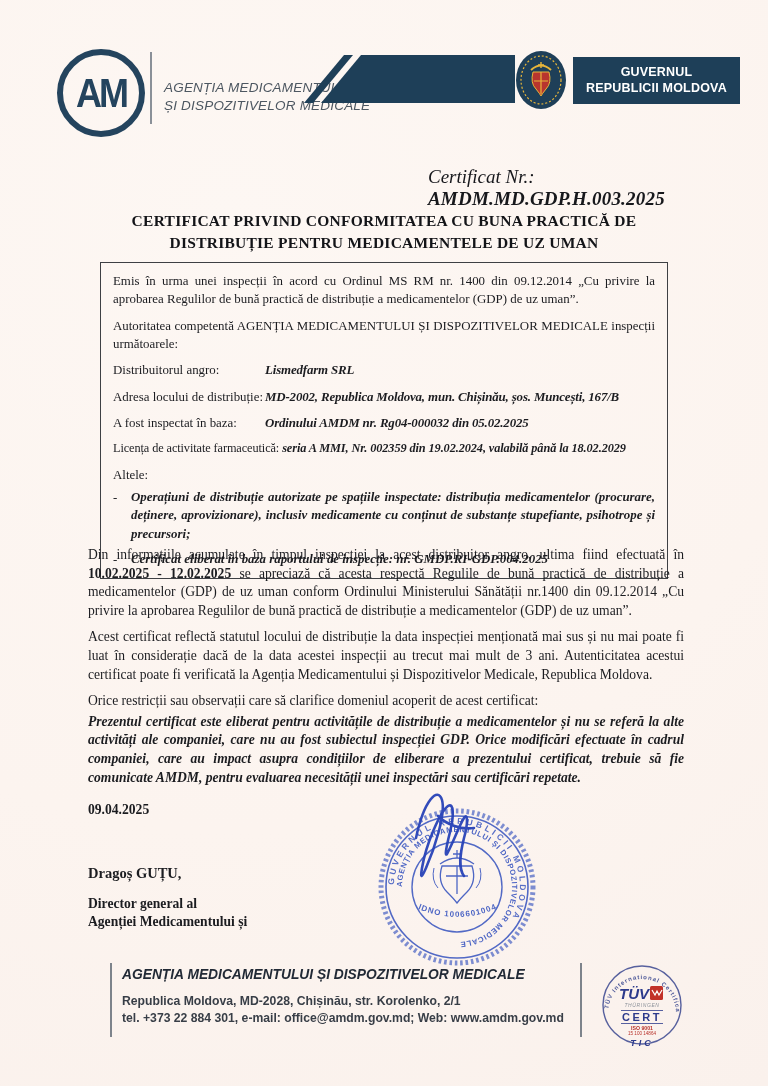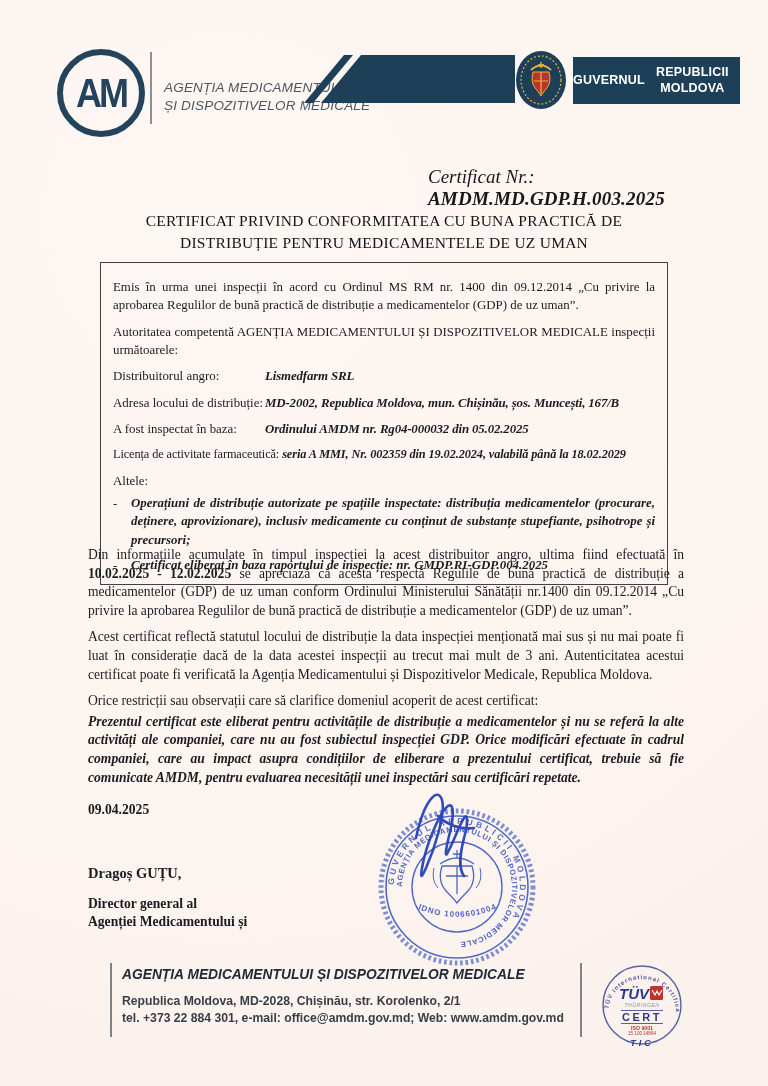--- a/index.html
+++ b/index.html
@@ -10,31 +10,31 @@
 
   
   .am-logo{left:57px;top:49px;width:76px;height:76px;border:6px solid #24445e;border-radius:50%;
            display:flex;align-items:center;justify-content:center;}
   .am-logo span{font-family:"Liberation Sans",sans-serif;font-weight:bold;font-size:36px;color:#24445e;letter-spacing:-3px;transform:scaleY(1.15);}
   .hdr-divider{left:150px;top:52px;width:2px;height:72px;background:#8a9098;}
   .hdr-agency{left:164px;top:79px;font-family:"Liberation Sans",sans-serif;font-style:italic;
               font-size:13.5px;line-height:1.3;color:#4d5761;letter-spacing:.2px;}
   .gov-box{left:573px;top:57px;width:167px;height:47px;background:#1e3f58;color:#fff;
            font-family:"Liberation Sans",sans-serif;font-weight:bold;font-size:12.5px;line-height:1.25;
-           display:flex;flex-direction:row;align-items:center;justify-content:center;text-align:center;letter-spacing:.2px;}
+           display:flex;flex-direction:column;align-items:center;justify-content:center;text-align:center;letter-spacing:.2px;}
 
   
   .cert-nr{left:428px;top:166px;font-size:19px;font-style:italic;color:#17181c;}
   .cert-nr b{letter-spacing:.2px;}
-  .doc-title{left:0;top:210px;width:768px;text-align:center;font-weight:normal;font-size:15.5px;
+  .doc-title{left:0;top:210px;width:768px;text-align:center;font-weight:bold;font-size:15.5px;
              line-height:1.4;color:#131418;letter-spacing:.25px;}
 
   
   .info-box{left:100px;top:262px;width:568px;border:1px solid #3e4044;box-sizing:border-box;
-            padding:15px 12px 10px 12px;font-size:12.9px;line-height:1.42;color:#1b1c20;}
+            padding:9px 12px 10px 12px;font-size:12.9px;line-height:1.42;color:#1b1c20;}
   .info-box p{margin:0 0 8px 0;text-align:justify;}
   .kv-row{display:flex;margin:0 0 8px 0;white-space:nowrap;}
   .kv-row .k{flex:0 0 152px;}
   .kv-row .v{font-weight:bold;font-style:italic;letter-spacing:-.15px;}
   .one-line{white-space:nowrap;margin:0 0 8px 0;font-size:12.3px;letter-spacing:-.1px;}
   .one-line b{font-style:italic;}
   .altele{margin:0 0 4px 0;}
   .dash-item{display:flex;margin:0 0 7px 0;}
   .dash-item .dash{flex:0 0 18px;}
   .dash-item .txt{font-weight:bold;font-style:italic;text-align:justify;}

